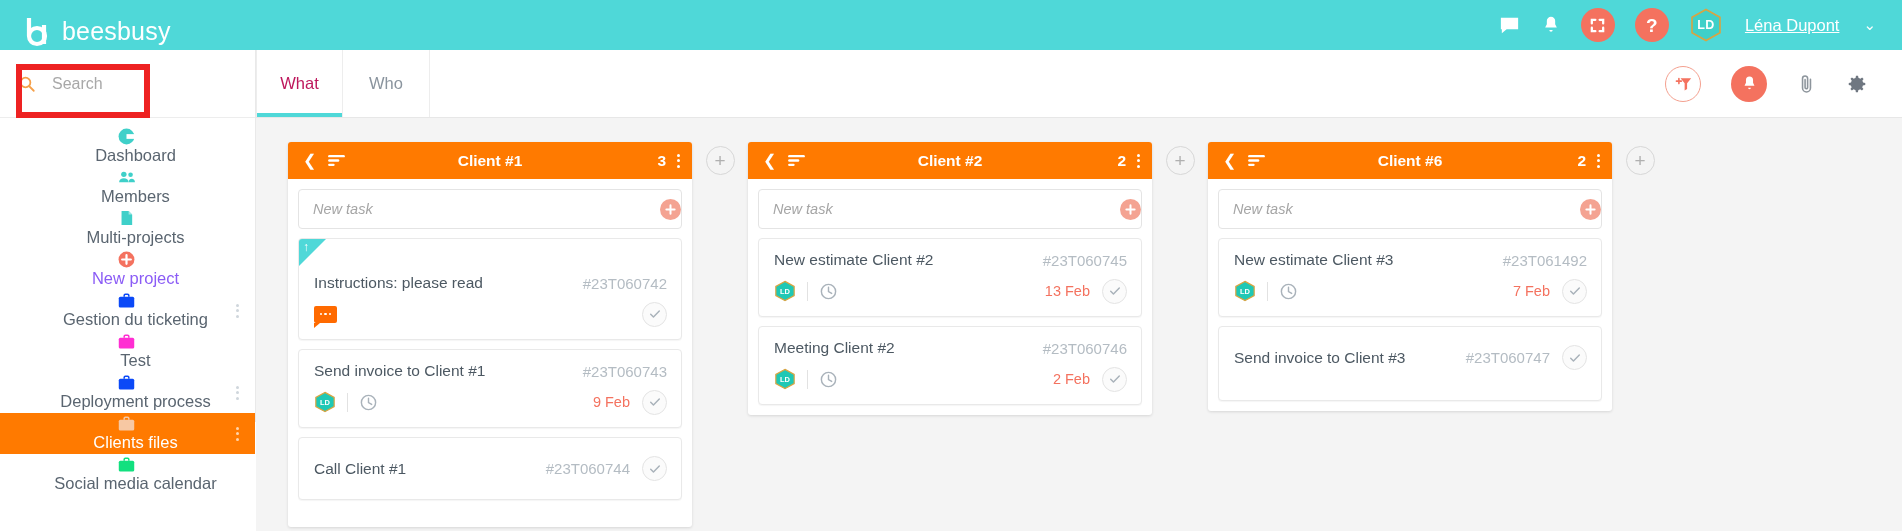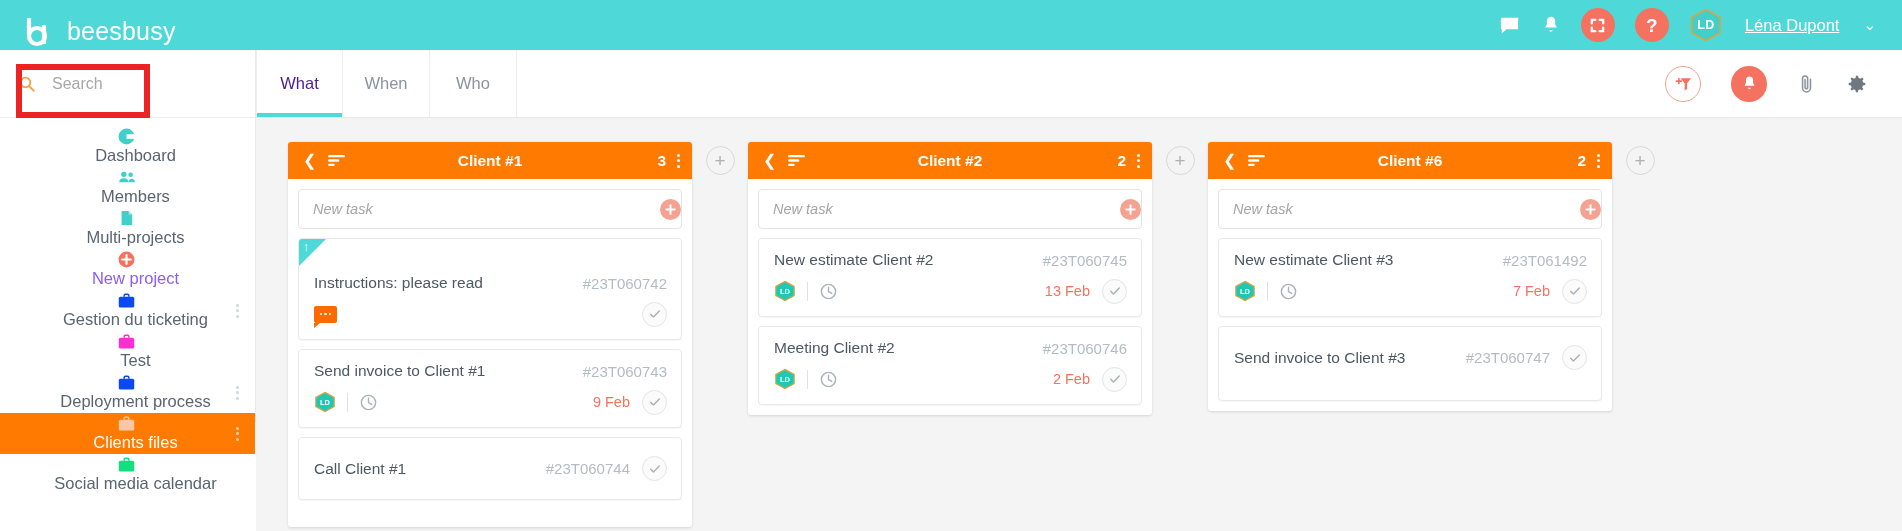--- a/index.html
+++ b/index.html
@@ -9,21 +9,21 @@
     font-family: "Liberation Sans", sans-serif;
     background: #ffffff;
   }
   .app { position: relative; width: 1902px; height: 531px; }
 
   
   .topbar {
     position: absolute; top: 0; left: 0; width: 1902px; height: 50px;
     background: #4fd8d8; display: flex; align-items: center;
   }
-  .logo-wrap { display: flex; align-items: center; padding-left: 22px; gap: 11px; margin-top: 12px; }
+  .logo-wrap { display: flex; align-items: center; padding-left: 22px; gap: 6px; margin-top: 12px; }
   .logo-mark { width: 34px; height: 34px; position: relative; }
   .logo-text { color: #ffffff; font-size: 25px; letter-spacing: .2px; font-weight: 400; }
   .topbar-right {
     margin-left: auto; display: flex; align-items: center; gap: 20px; padding-right: 26px;
   }
   .ic-btn { display: flex; align-items: center; justify-content: center; cursor: pointer; }
   .circle-btn {
     width: 34px; height: 34px; border-radius: 50%;
     background: #f4725f; display: flex; align-items: center; justify-content: center;
     color: #fff; cursor: pointer;
@@ -82,21 +82,21 @@
     background: #ffffff; border-bottom: 1px solid #e7e7e7;
     display: flex; align-items: stretch;
   }
   .tabs { display: flex; height: 100%; }
   .tab {
     width: 87px; display: flex; align-items: center; justify-content: center;
     font-size: 16.5px; color: #8a949e; cursor: pointer; position: relative;
     border-right: 1px solid #ededed;
   }
   .tab:first-child { border-left: 1px solid #ededed; }
-  .tab.active { color: #4c1d95; }
+  .tab.active { color: #be185d; }
   .tab.active::after {
     content: ""; position: absolute; left: 0; right: 0; bottom: 0;
     height: 4px; background: #4fd8d8;
   }
   .toolbar-right {
     margin-left: auto; display: flex; align-items: center; gap: 30px; padding-right: 34px;
   }
   .filter-btn {
     width: 36px; height: 36px; border-radius: 50%; border: 1.5px solid #f4a08f;
     display: flex; align-items: center; justify-content: center; cursor: pointer;
@@ -364,23 +364,20 @@
     </div>
     <div class="redbox"></div>
   </div>
 
   <div class="toolbar">
     <div class="tabs">
       <div class="tab active">
         <span>What</span>
       </div>
       <div class="tab">
-        <span>When</span>
-      </div>
-      <div class="tab">
         <span>Who</span>
       </div>
     </div>
     <div class="toolbar-right">
       <span class="filter-btn">
         <svg width="20" height="18" viewBox="0 0 24 22">
           <path d="M9 4h13l-5 6v7l-3 2v-9z" fill="#f4725f"></path>
           <path d="M4 7.5h6M7 4.5v6" stroke="#f4725f" stroke-width="2" stroke-linecap="round"></path>
         </svg>
       </span>

